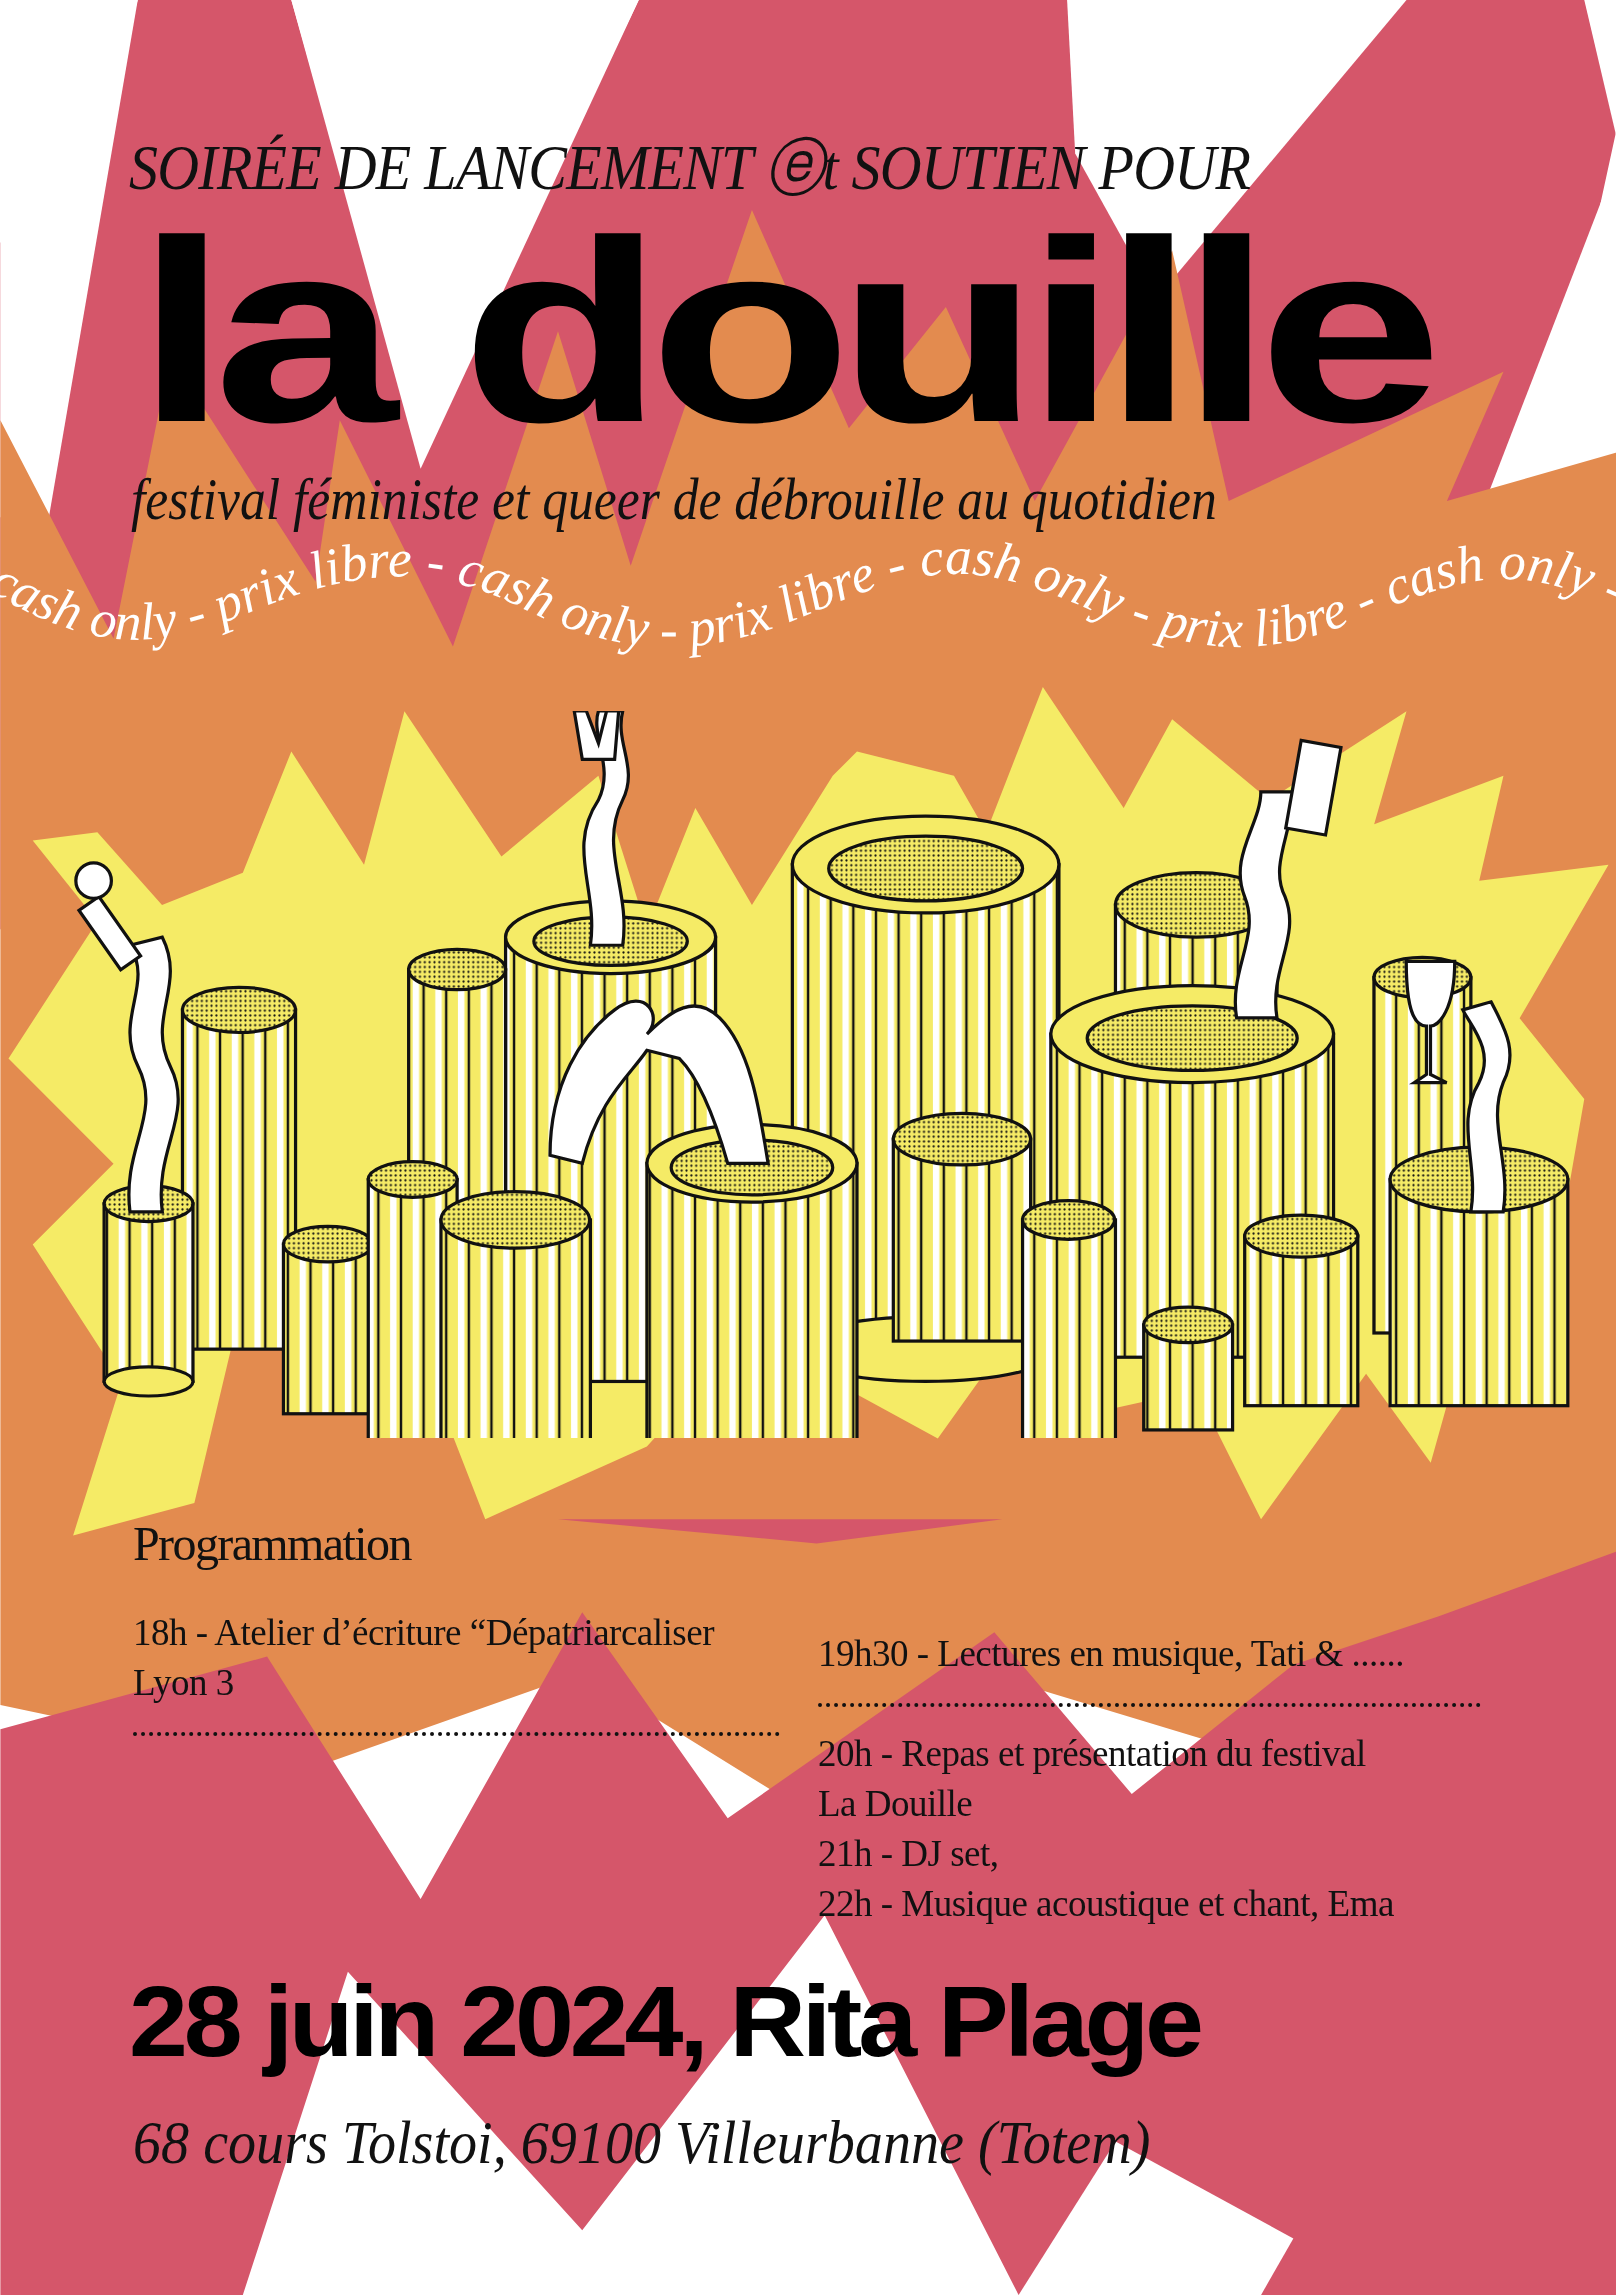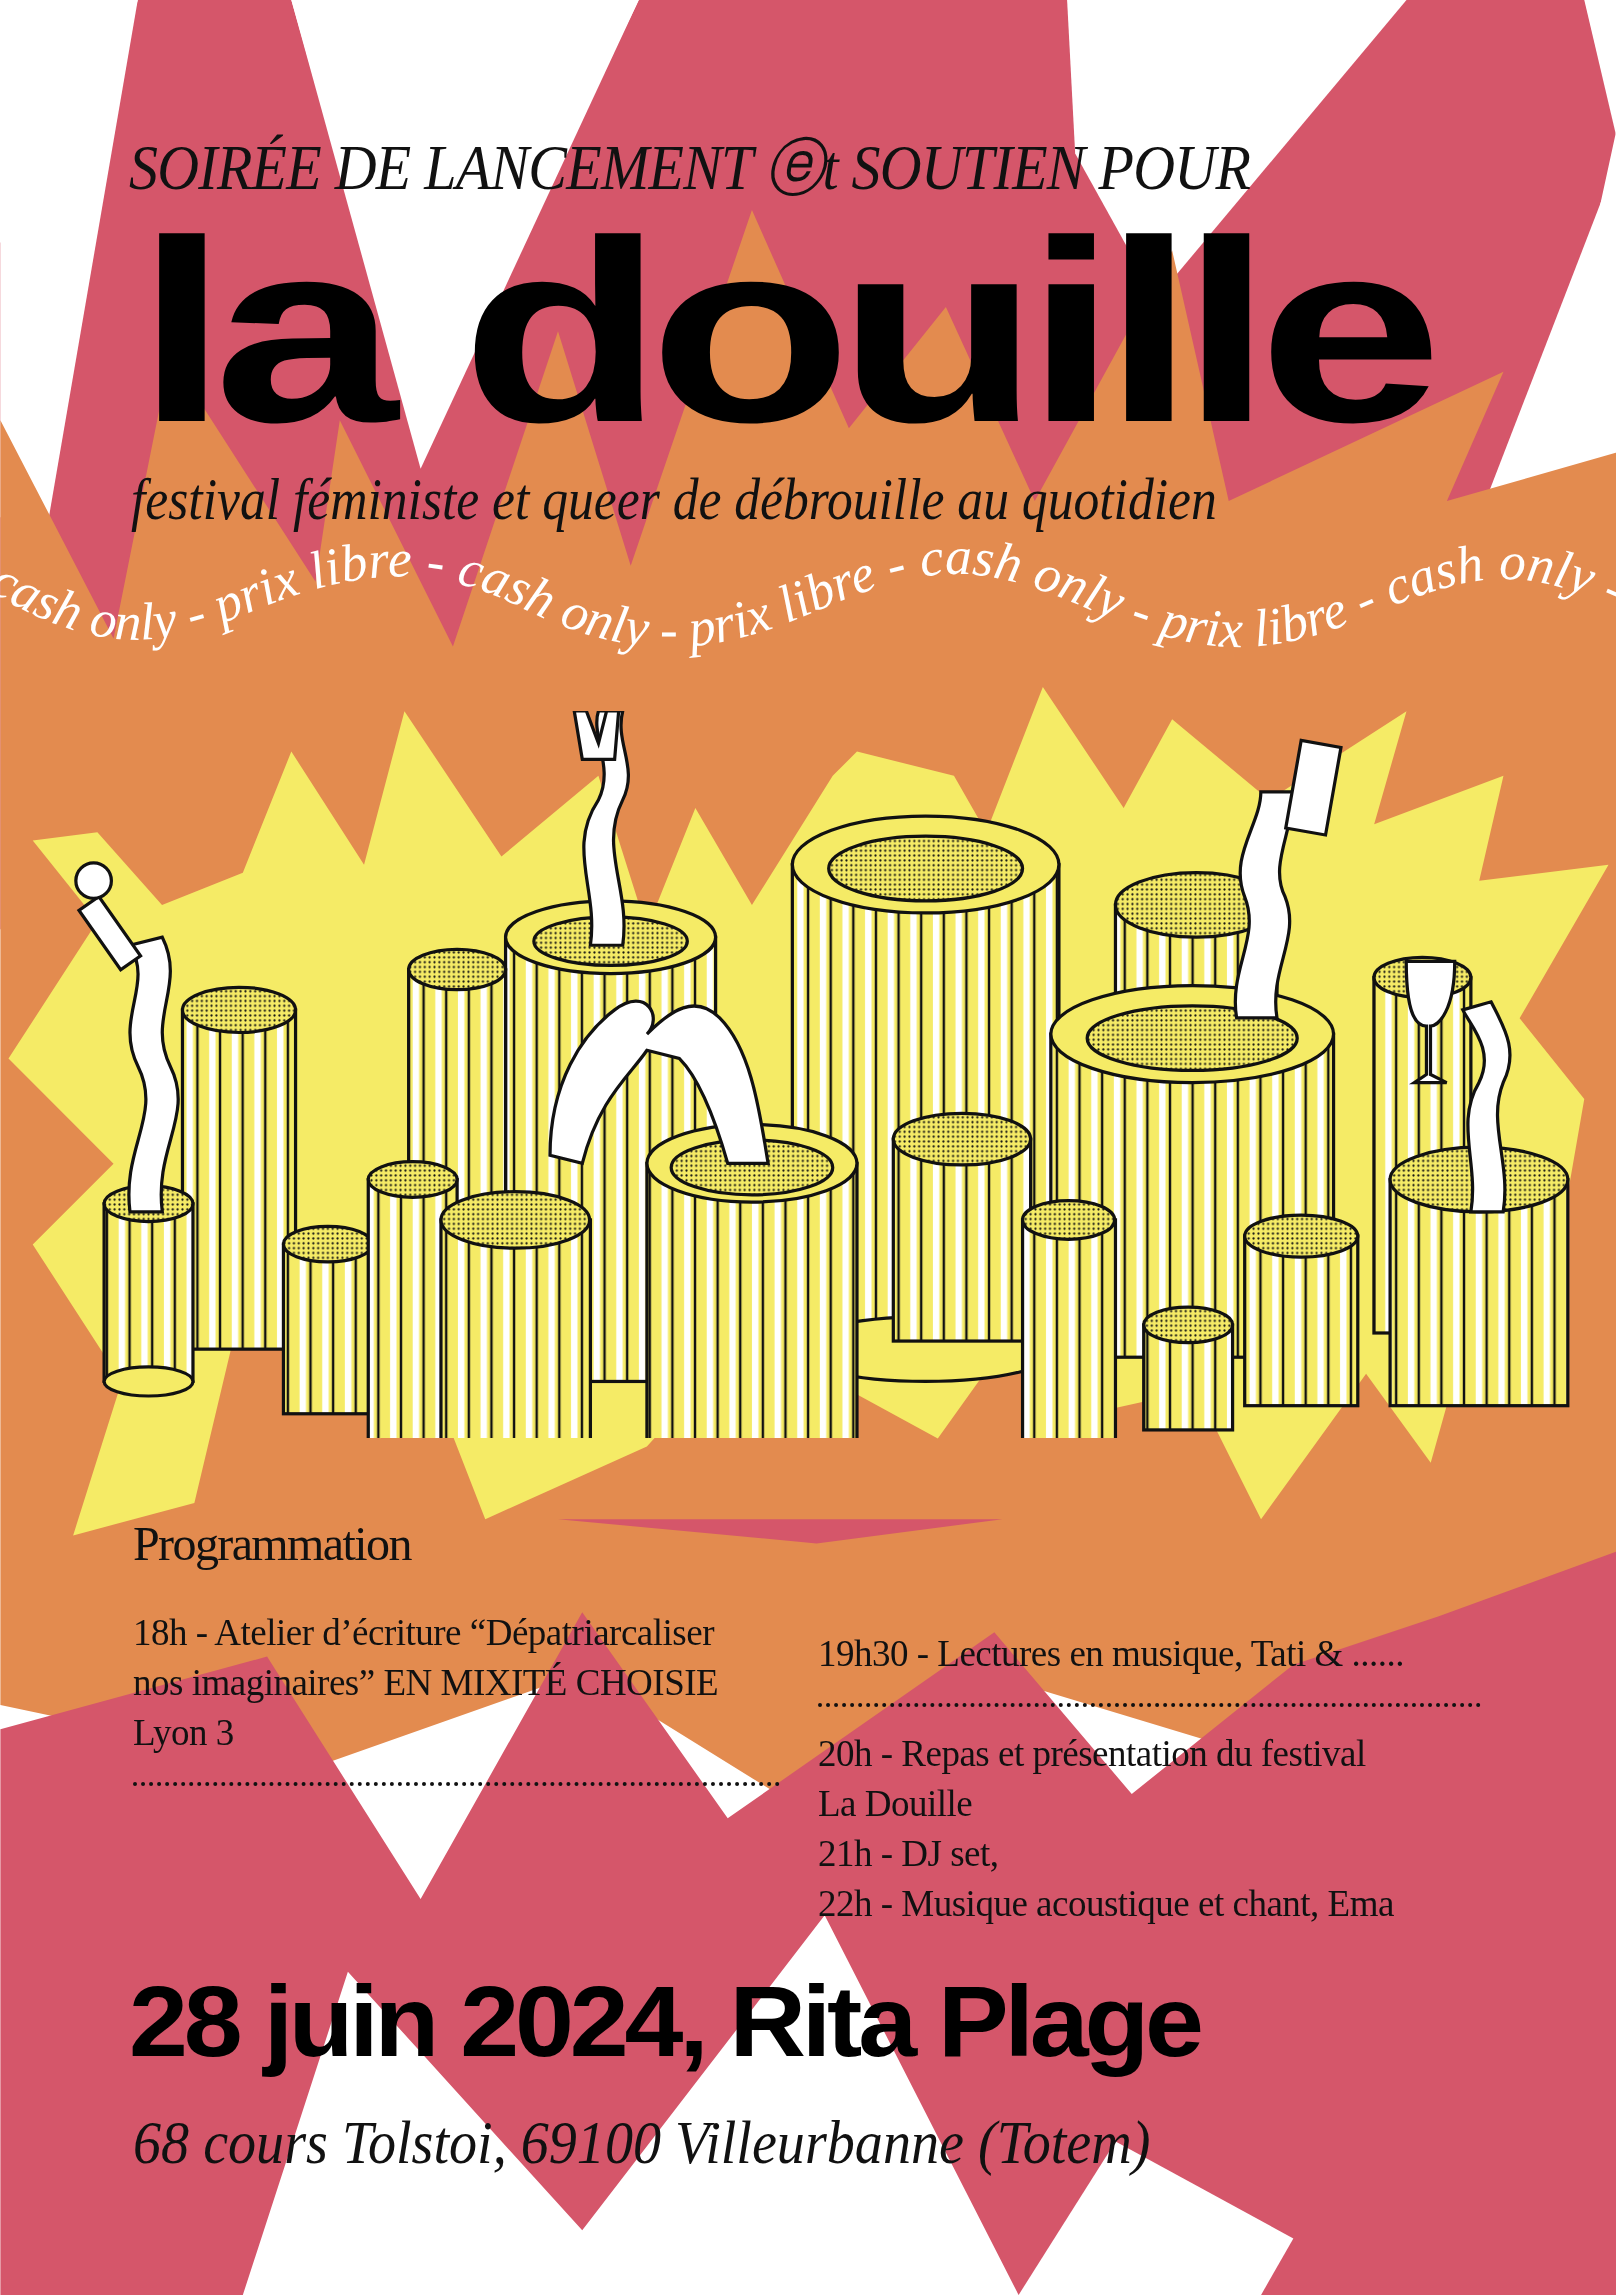--- a/index.html
+++ b/index.html
@@ -162,21 +162,20 @@
     <rect x="1600" y="920" width="50" height="110" transform="rotate(10 1625 975)"></rect>
     <path d="M1820 1500 C1830 1440 1800 1390 1830 1340 C1850 1300 1820 1270 1810 1250 L1845 1240 C1860 1270 1880 1300 1860 1340 C1840 1390 1870 1440 1860 1500 Z"></path>
     <path d="M1740 1190 L1800 1190 C1800 1250 1780 1270 1770 1270 L1770 1330 L1790 1340 L1750 1340 L1765 1330 L1765 1270 C1750 1270 1740 1250 1740 1190 Z"></path>
   </g>
 </svg>
 
 <div class="prog-title">Programmation</div>
 
 <div class="col left">
   <div class="line"><span class="time">18h</span><span> - Atelier d’écriture “Dépatriarcaliser</span></div>
-  <div class="line"><span class="time"></span><span>nos imaginaires” EN MIXITÉ CHOISIE</span></div>
   <div class="line"><span class="time"></span><span>Lyon 3</span></div>
   <div class="dots"></div>
 </div>
 
 <div class="col right">
   <div class="line"><span class="time">19h30</span><span> - Lectures en musique, Tati &amp; ......</span></div>
   <div class="dots"></div>
   <div class="line"><span class="time">20h</span><span> - Repas et présentation du festival</span></div>
   <div class="line"><span class="time"></span><span>La Douille</span></div>
   <div class="line"><span class="time">21h</span><span> - DJ set,</span></div>

